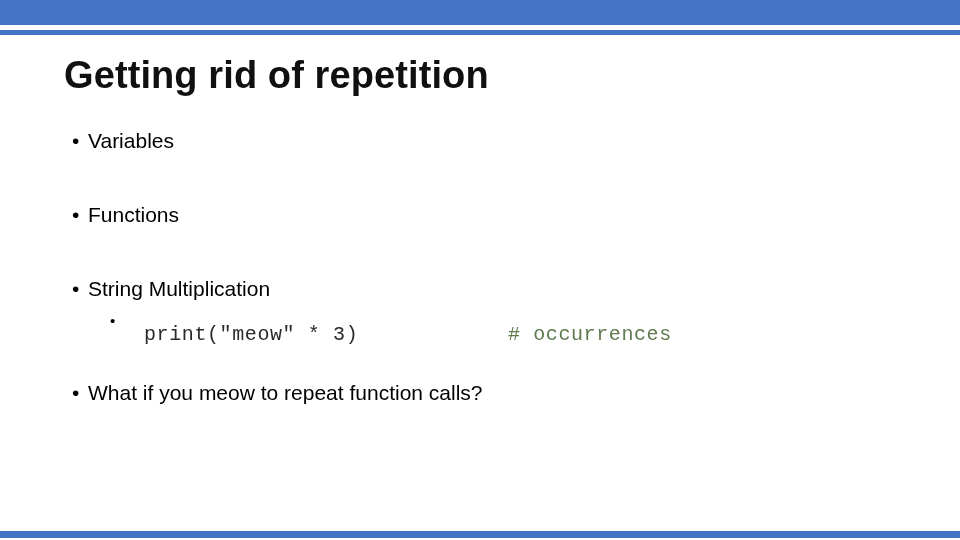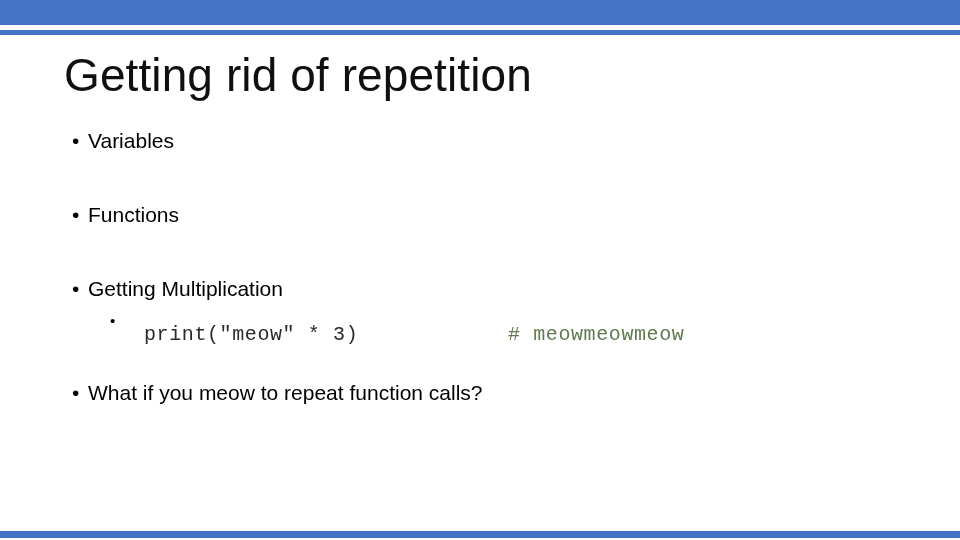--- a/index.html
+++ b/index.html
@@ -49,23 +49,23 @@
     height: 7px;
     background: #4472C4;
   }
 
   
   .slide-title {
     position: absolute;
     left: 64px;
     top: 52px;
     width: 830px;
-    font-size: 46px;
+    font-size: 38px;
     line-height: 46px;
-    font-weight: 400;
+    font-weight: 700;
     letter-spacing: 0.1px;
     color: #101010;
     white-space: nowrap;
   }
 
   
   .body-area {
     position: absolute;
     left: 0;
     top: 128px;
@@ -151,34 +151,34 @@
 
     <div class="bullet-l1">
       <span class="dot">•</span>
       <span>Functions</span>
     </div>
 
     <div class="sp-2"></div>
 
     <div class="bullet-l1">
       <span class="dot">•</span>
-      <span>Getting Multiplication</span>
+      <span>String Multiplication</span>
     </div>
 
     <div class="sp-3"></div>
 
     <div class="bullet-l2">
       <span class="dot">•</span>
     </div>
 
     <div class="sp-4"></div>
 
     <div class="code-row">
       <span class="code-main" style="color: rgb(43, 43, 43);">print("meow" * 3)</span>
-      <span class="code-comment" style="color: rgb(95, 122, 78); margin-left: 149.766px;"># meowmeowmeow</span>
+      <span class="code-comment" style="color: rgb(95, 122, 78); margin-left: 149.766px;"># occurrences</span>
     </div>
 
     <div class="sp-5"></div>
 
     <div class="bullet-l1">
       <span class="dot">•</span>
       <span>What if you meow to repeat function calls?</span>
     </div>
 
   </div>

